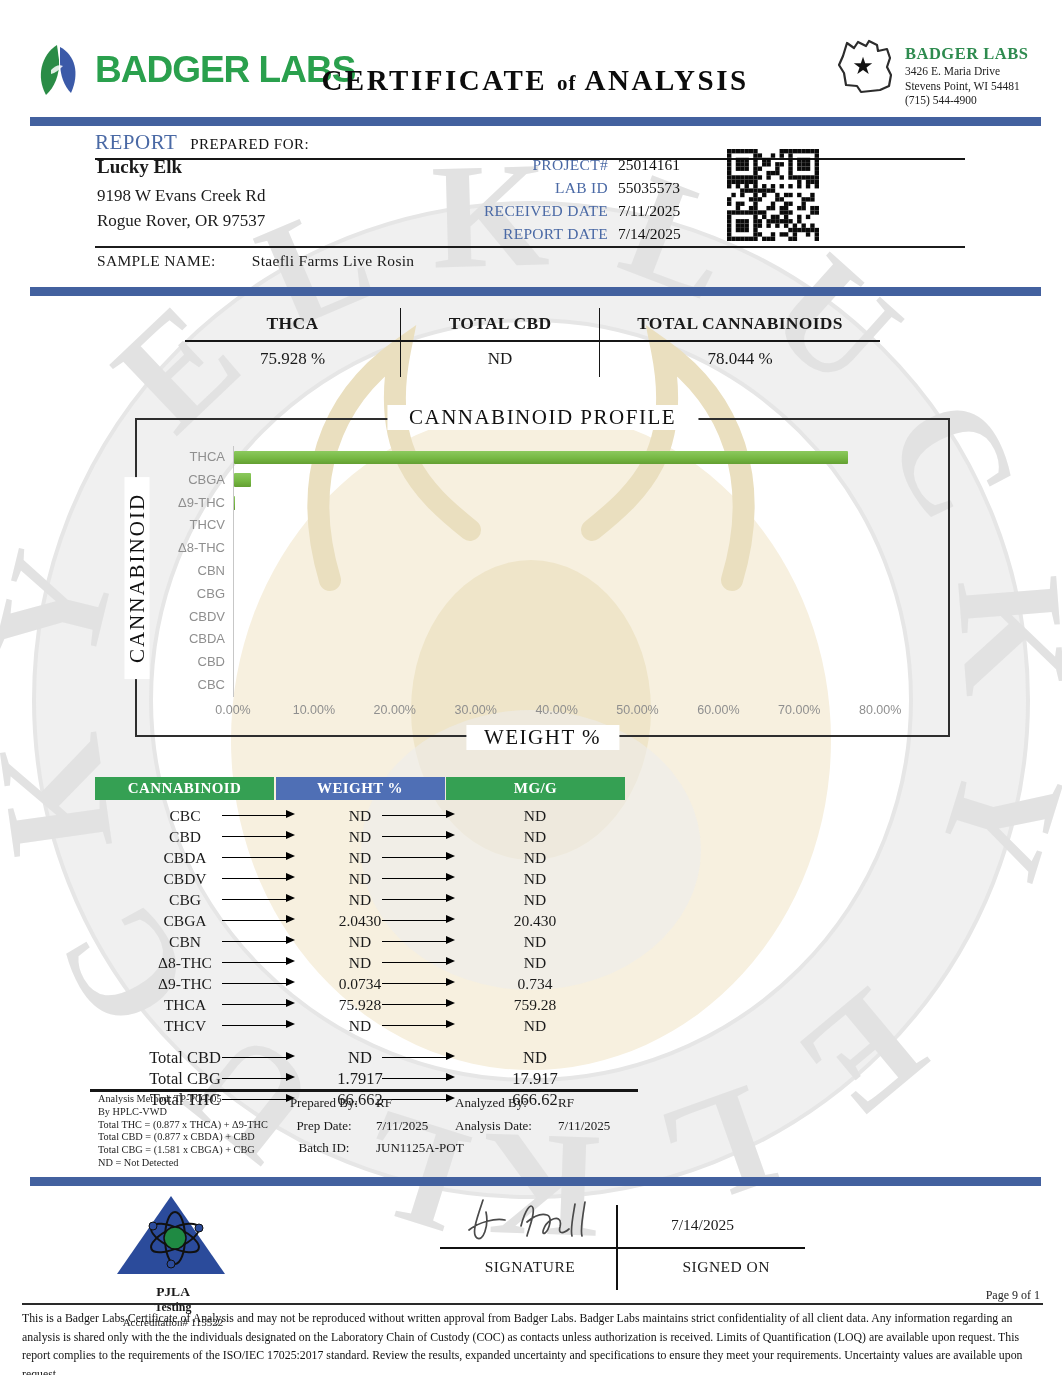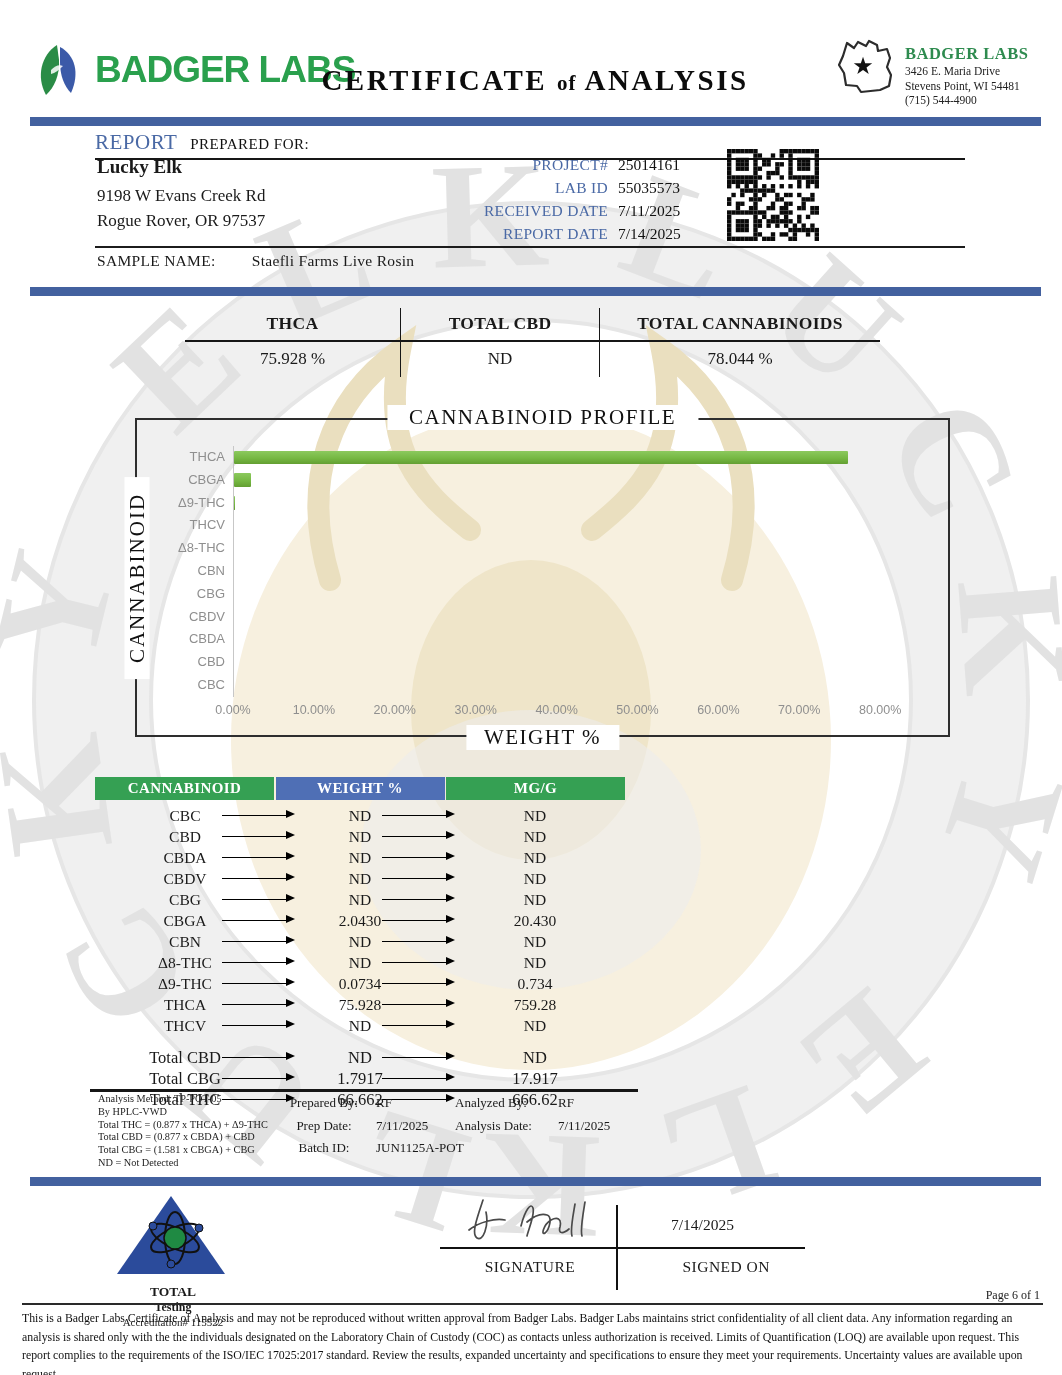--- a/index.html
+++ b/index.html
@@ -648,32 +648,32 @@
     <svg width="120" height="86" viewBox="0 0 120 86">
       <polygon points="58,4 112,82 4,82" fill="#2b4b9b"></polygon>
       <ellipse cx="62" cy="46" rx="26" ry="10" fill="none" stroke="#111" stroke-width="2" transform="rotate(25 62 46)"></ellipse>
       <ellipse cx="62" cy="46" rx="26" ry="10" fill="none" stroke="#111" stroke-width="2" transform="rotate(-25 62 46)"></ellipse>
       <ellipse cx="62" cy="46" rx="26" ry="10" fill="none" stroke="#111" stroke-width="2" transform="rotate(90 62 46)"></ellipse>
       <circle cx="62" cy="46" r="11" fill="#1f8a43" stroke="#111" stroke-width="1.5"></circle>
       <circle cx="40" cy="34" r="4" fill="#2b4b9b" stroke="#111" stroke-width="1"></circle>
       <circle cx="86" cy="36" r="4" fill="#2b4b9b" stroke="#111" stroke-width="1"></circle>
       <circle cx="58" cy="72" r="4" fill="#2b4b9b" stroke="#111" stroke-width="1"></circle>
     </svg>
-    <div class="pjla-name">TOTAL</div>
+    <div class="pjla-name">PJLA</div>
     <div class="pjla-sub">Testing</div>
     <div class="pjla-acc">Accreditation# 115522</div>
   </div>
 
 
   <svg class="layer sig-img" width="150" height="55" viewBox="0 0 150 55">
     <path d="M28 8 C22 26 16 42 22 46 C28 50 34 34 31 20 M14 38 C24 30 40 26 50 28
              M66 34 C70 18 76 10 78 16 C80 22 74 36 72 44 M72 30 C78 25 86 21 92 23 C98 25 94 38 90 41 C86 44 88 33 96 28 C102 25 107 26 105 35 C103 42 108 42 114 37 M120 12 C118 24 115 38 117 44 M130 10 C128 22 125 38 127 44" fill="none" stroke="#4a4a4a" stroke-width="1.7" stroke-linecap="round"></path>
   </svg>
   <div class="layer sig-hline"></div>
   <div class="layer sig-vline"></div>
   <div class="layer sig-label">SIGNATURE</div>
   <div class="layer signed-date">7/14/2025</div>
   <div class="layer signed-label">SIGNED ON</div>
 
-  <div class="layer page-num">Page 6 of 1</div>
+  <div class="layer page-num">Page 9 of 1</div>
   <div class="layer disclaimer">This is a Badger Labs Certificate of Analysis and may not be reproduced without written approval from Badger Labs. Badger Labs maintains strict confidentiality of all client data. Any information regarding an analysis is shared only with the the individuals designated on the Laboratory Chain of Custody (COC) as contacts unless authorization is received. Limits of Quantification (LOQ) are available upon request. This report complies to the requirements of the ISO/IEC 17025:2017 standard. Review the results, expanded uncertainty and specifications to ensure they meet your requirements. Uncertainty values are available upon request.</div>
 
 </div>
 
 </body></html>

